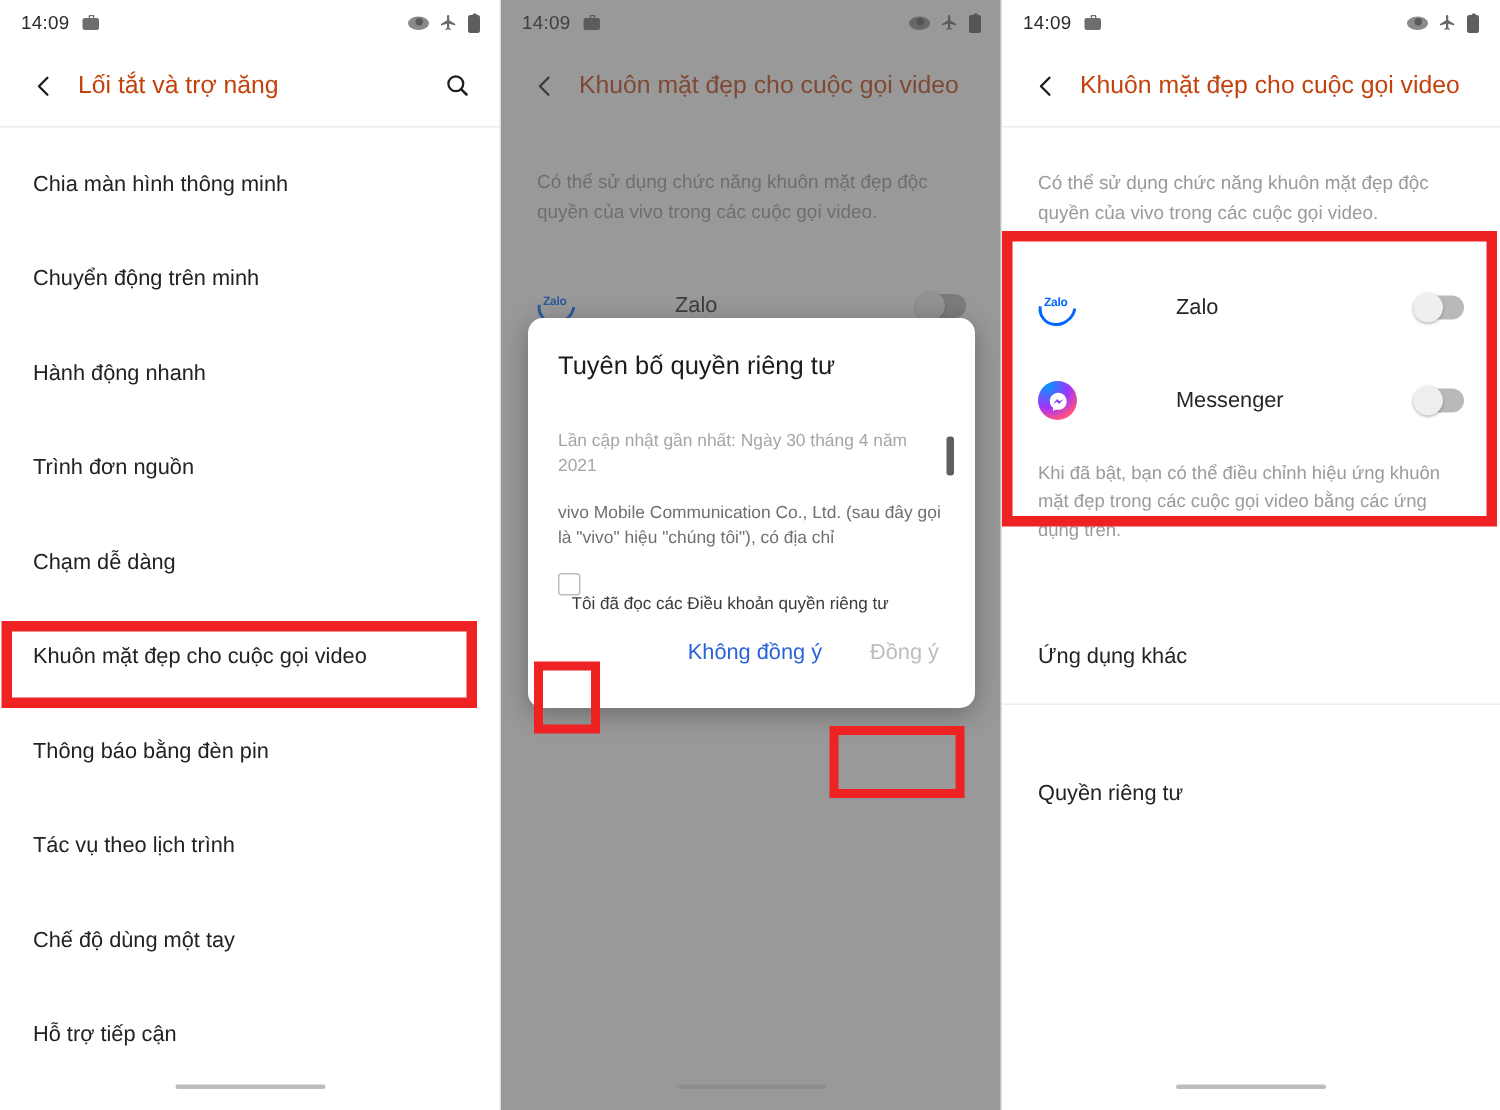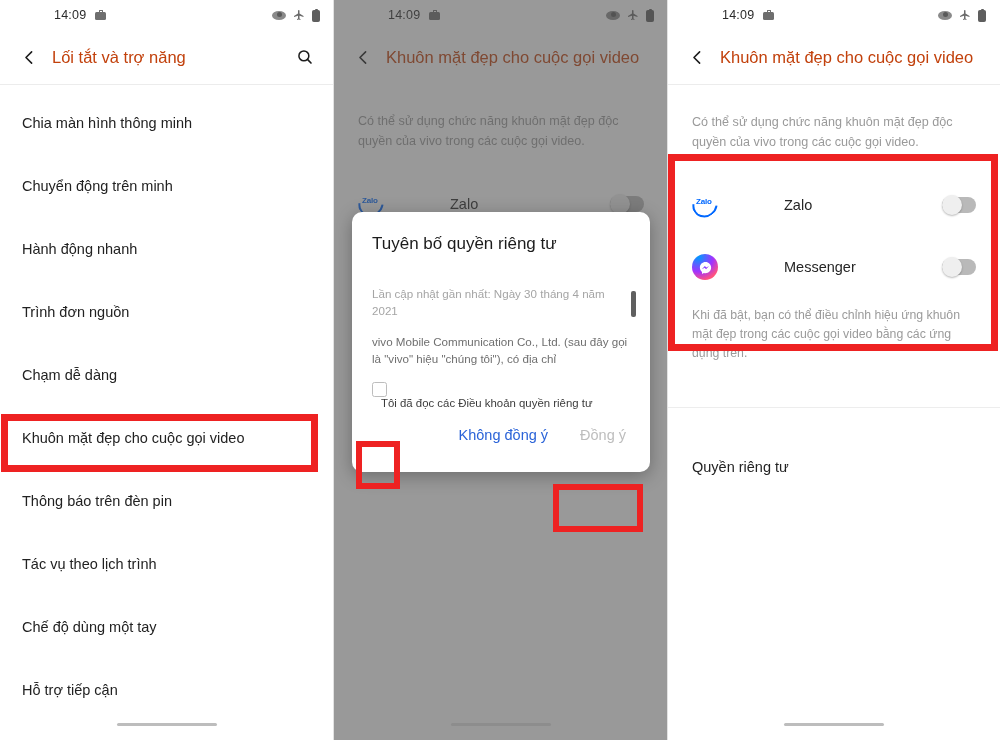--- a/index.html
+++ b/index.html
@@ -14,21 +14,21 @@
   .panel { position: relative; width: 334px; height: 740px; background:#fff; overflow:hidden; }
   .panel.p3 { width: 332px; }
   .panel-sep { position:absolute; top:0; bottom:0; width:1px; background:#e2e2e2; }
 
   
   .statusbar {
     position: relative; height: 30px;
     display: flex; align-items: center;
     padding: 0 14px;
   }
-  .sb-time { font-size: 12.5px; color:#2b2b2b; letter-spacing:.2px;margin-left:40px; }
+  .sb-time { font-size: 12.5px; color:#2b2b2b; letter-spacing:.2px; }
   .sb-briefcase { margin-left:9px; width:11px; height:10px; position:relative; }
   .sb-briefcase .body { position:absolute; left:0; top:2px; width:11px; height:8px; background:#6e6e6e; border-radius:1.5px; }
   .sb-briefcase .handle { position:absolute; left:3.5px; top:0; width:4px; height:3px; border:1.4px solid #6e6e6e; border-bottom:none; border-radius:1px 1px 0 0; }
   .sb-right { margin-left:auto; display:flex; align-items:center; gap:7px; }
   .ic-eye { width:14px; height:9px; position:relative; }
   .ic-eye::before { content:""; position:absolute; inset:0; background:#8a8a8a; border-radius:50% / 50%; }
   .ic-eye::after { content:""; position:absolute; left:4.5px; top:1.5px; width:5px; height:5px; background:#5a5a5a; border-radius:50%; }
   .ic-plane { width:12px; height:12px; color:#6b6b6b; }
   .ic-batt { width:8px; height:13px; position:relative; }
   .ic-batt .shell { position:absolute; left:0; top:1.5px; width:8px; height:11.5px; border:1.2px solid #5e5e5e; border-radius:1.5px; background:#5e5e5e; }
@@ -153,21 +153,21 @@
       <div class="srow">
           <span>Trình đơn nguồn</span>
         </div>
       <div class="srow">
           <span>Chạm dễ dàng</span>
         </div>
       <div class="srow">
           <span>Khuôn mặt đẹp cho cuộc gọi video</span>
         </div>
       <div class="srow">
-          <span>Thông báo trên đèn pin</span>
+          <span>Thông báo bằng đèn pin</span>
         </div>
       <div class="srow">
           <span>Tác vụ theo lịch trình</span>
         </div>
       <div class="srow">
           <span>Chế độ dùng một tay</span>
         </div>
       <div class="srow">
           <span>Hỗ trợ tiếp cận</span>
         </div>
@@ -302,20 +302,23 @@
       </span>
       <span class="applabel">Messenger</span>
       <span class="toggle">
           <span class="knob"></span>
         </span>
     </div>
 
     <div class="note">Khi đã bật, bạn có thể điều chỉnh hiệu ứng khuôn mặt đẹp trong các cuộc gọi video bằng các ứng dụng trên.</div>
 
     <div style="height:44px;"></div>
+    <div class="plainrow">
+        <span>Ứng dụng khác</span>
+      </div>
     <div class="divider" style="margin:0 0 0 0;"></div>
     <div class="plainrow" style="margin-top:28px;">
         <span>Quyền riêng tư</span>
       </div>
 
     <div class="redbox" style="left:0px; top:154px; width:330px; height:197px;"></div>
 
     <div class="gesturebar"></div>
   </div>
 

